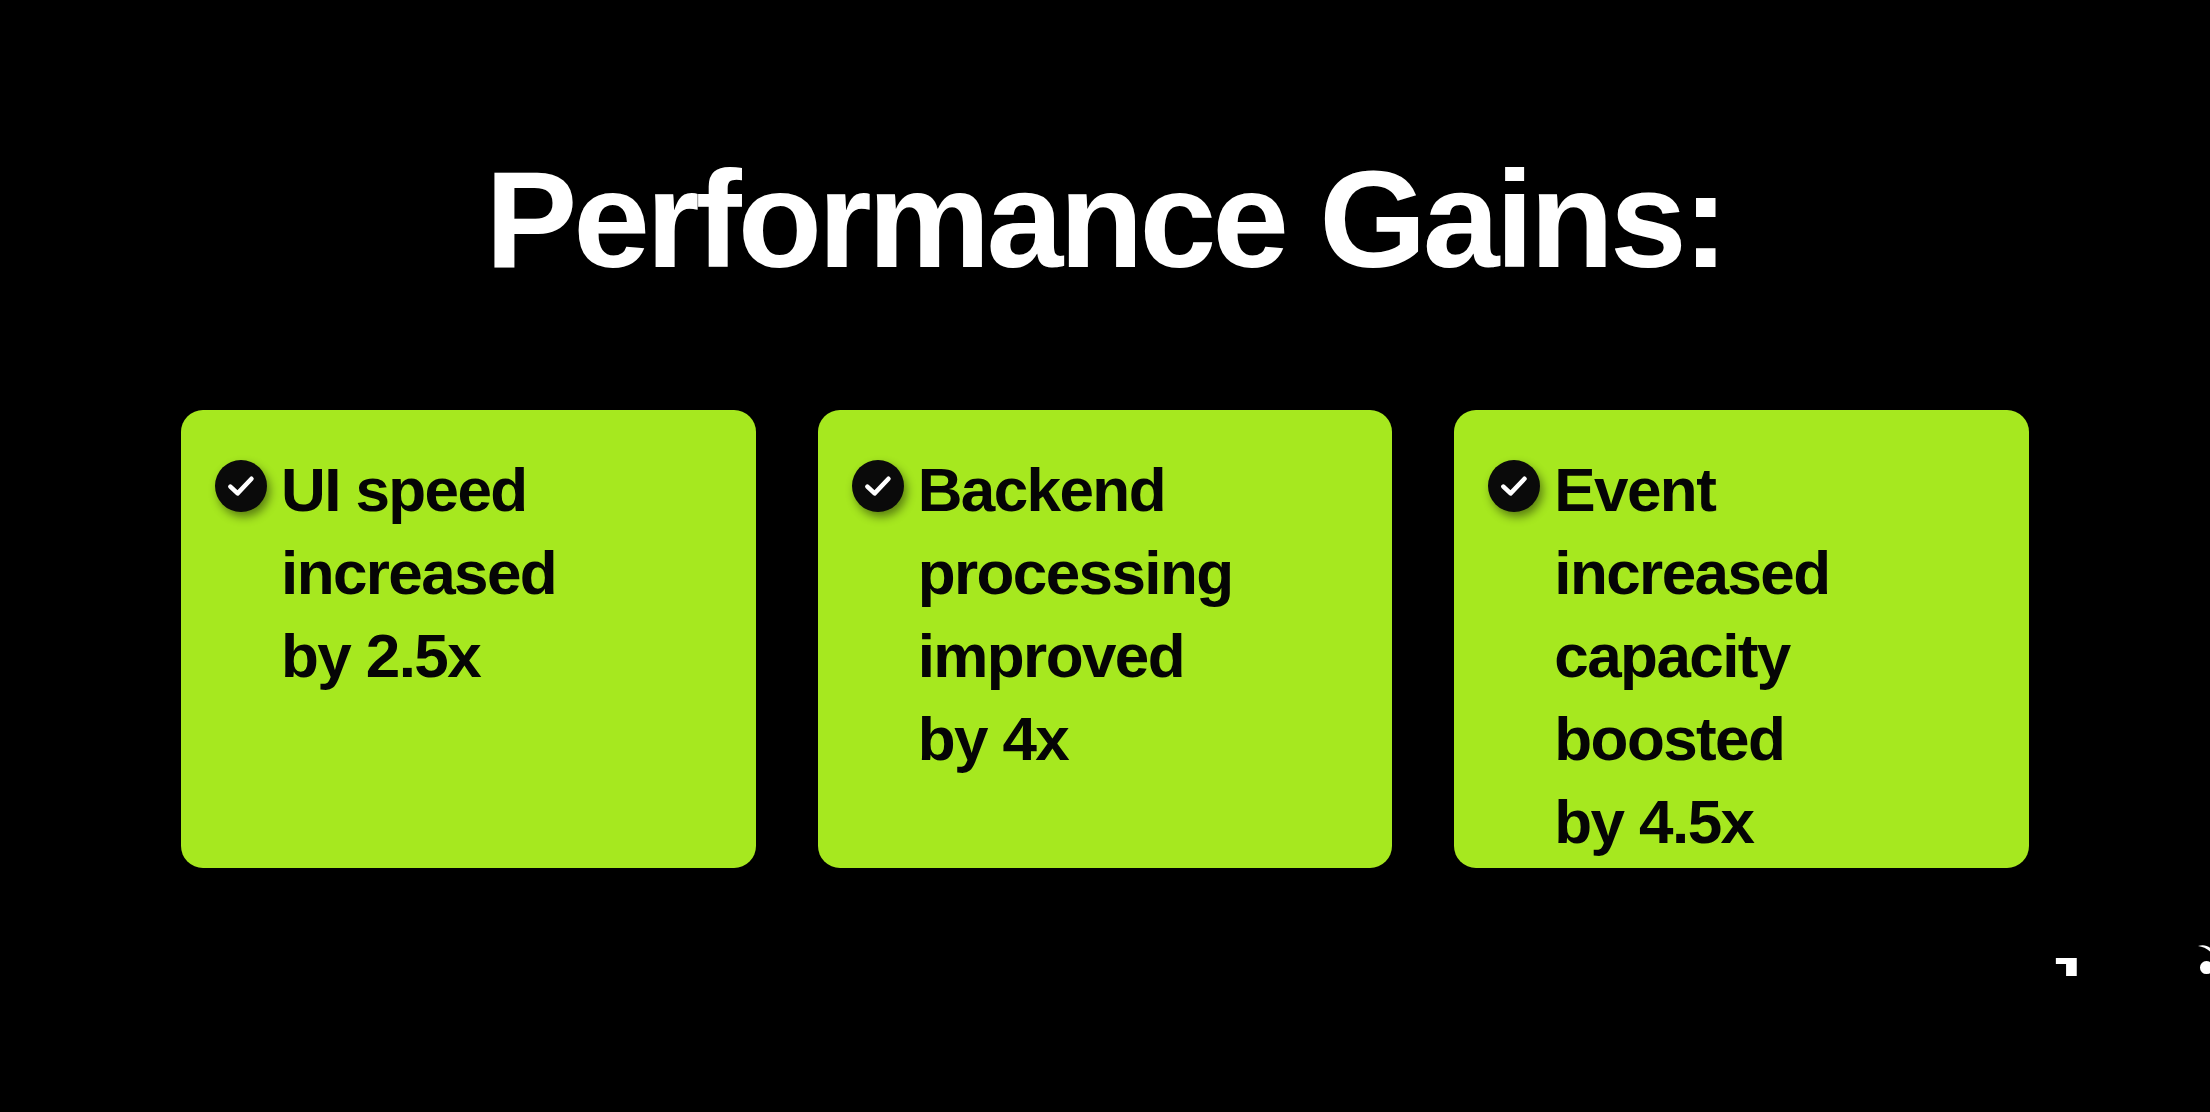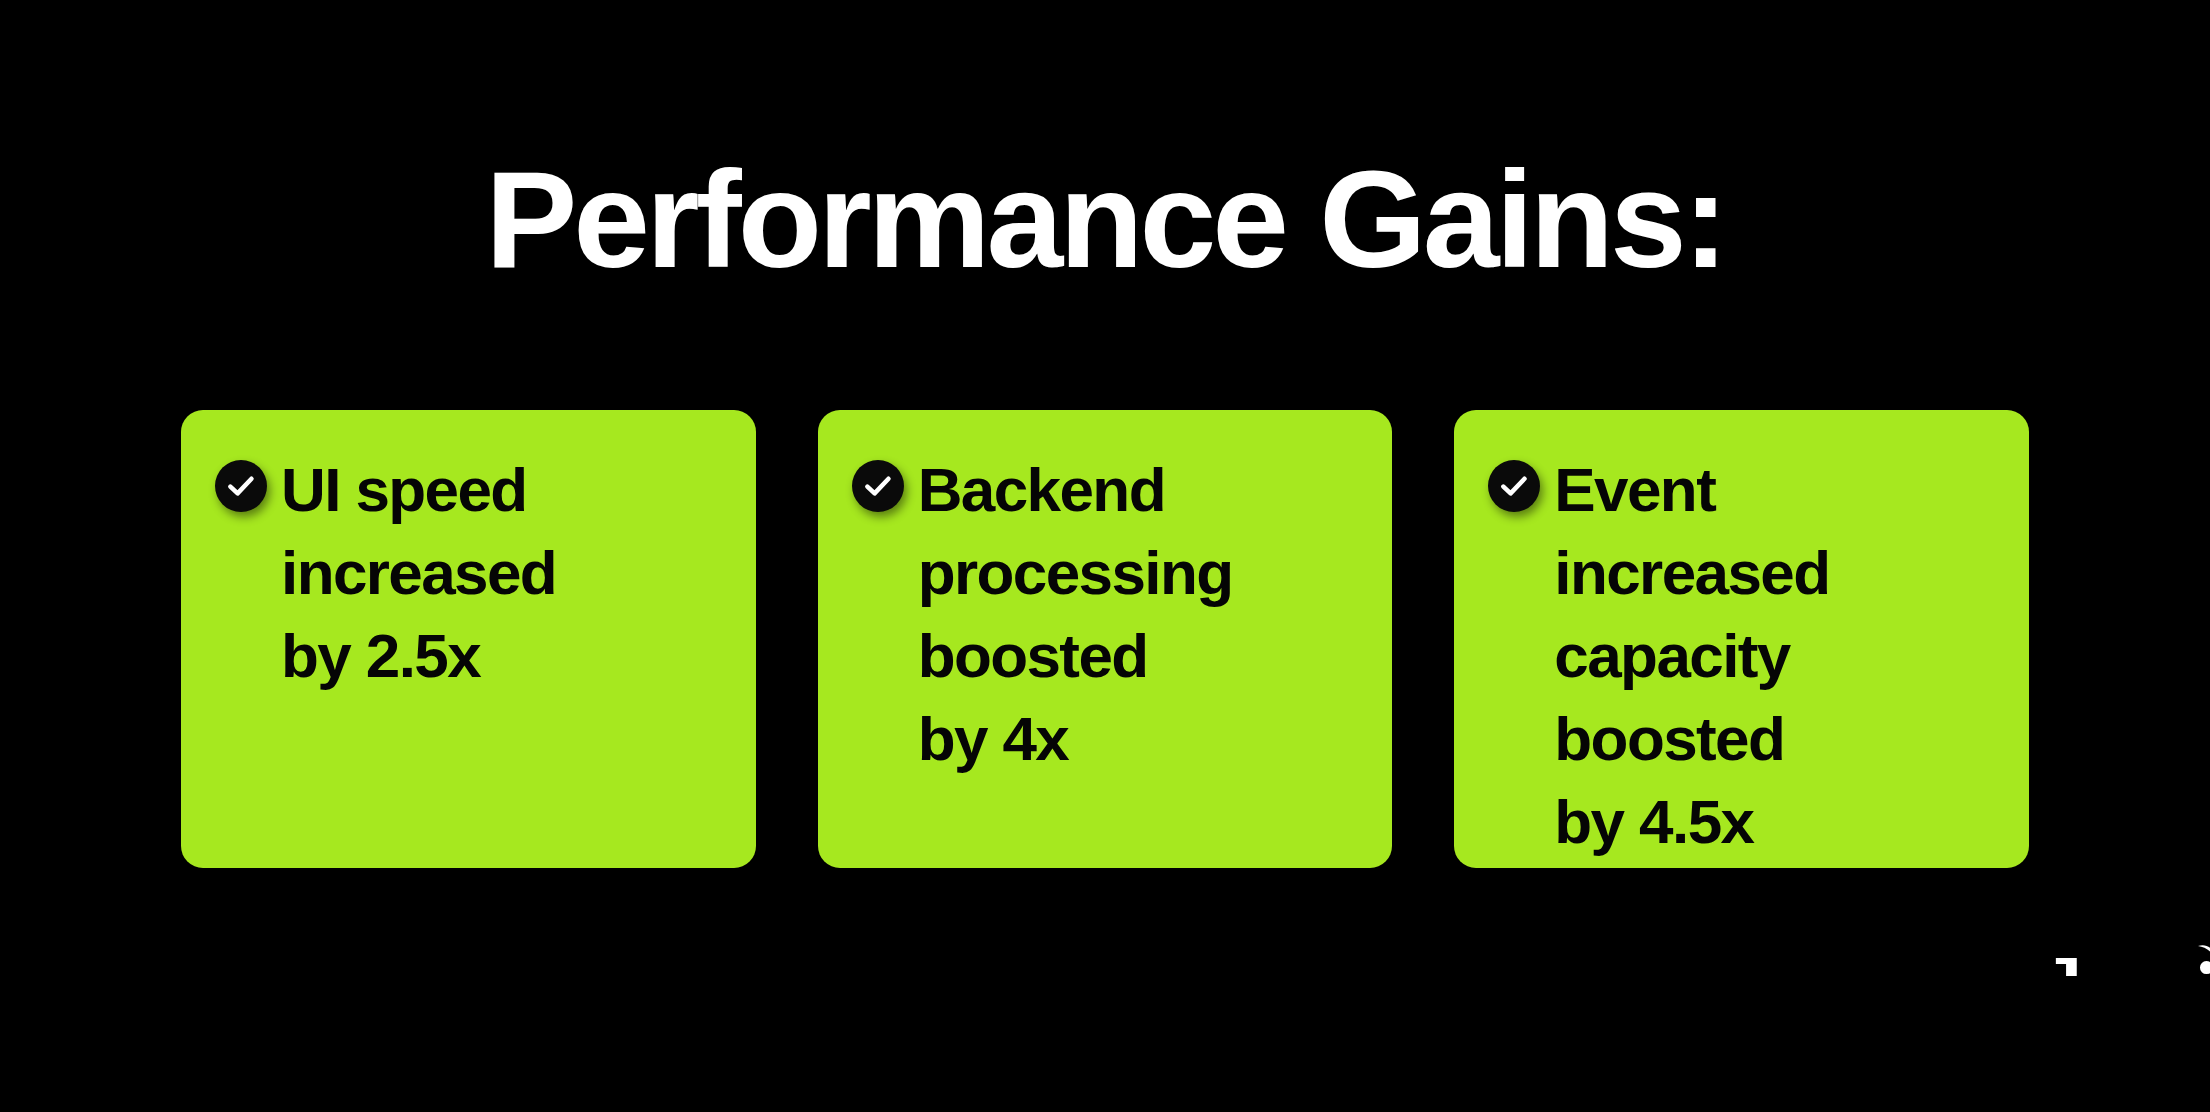--- a/index.html
+++ b/index.html
@@ -135,21 +135,21 @@
     </div>
 
     <div class="card">
       <span class="check-badge">
         <svg viewBox="0 0 24 24" aria-hidden="true">
           <path d="M4.5 12.4 L9.6 17.2 L19.4 6.9" fill="none" stroke="#ffffff" stroke-width="3.2" stroke-linecap="round" stroke-linejoin="round"></path>
         </svg>
       </span>
       <div class="card-text">Backend
 processing
-boosted
+improved
 by 4x</div>
     </div>
 
     <div class="card">
       <span class="check-badge">
         <svg viewBox="0 0 24 24" aria-hidden="true">
           <path d="M4.5 12.4 L9.6 17.2 L19.4 6.9" fill="none" stroke="#ffffff" stroke-width="3.2" stroke-linecap="round" stroke-linejoin="round"></path>
         </svg>
       </span>
       <div class="card-text">Event

